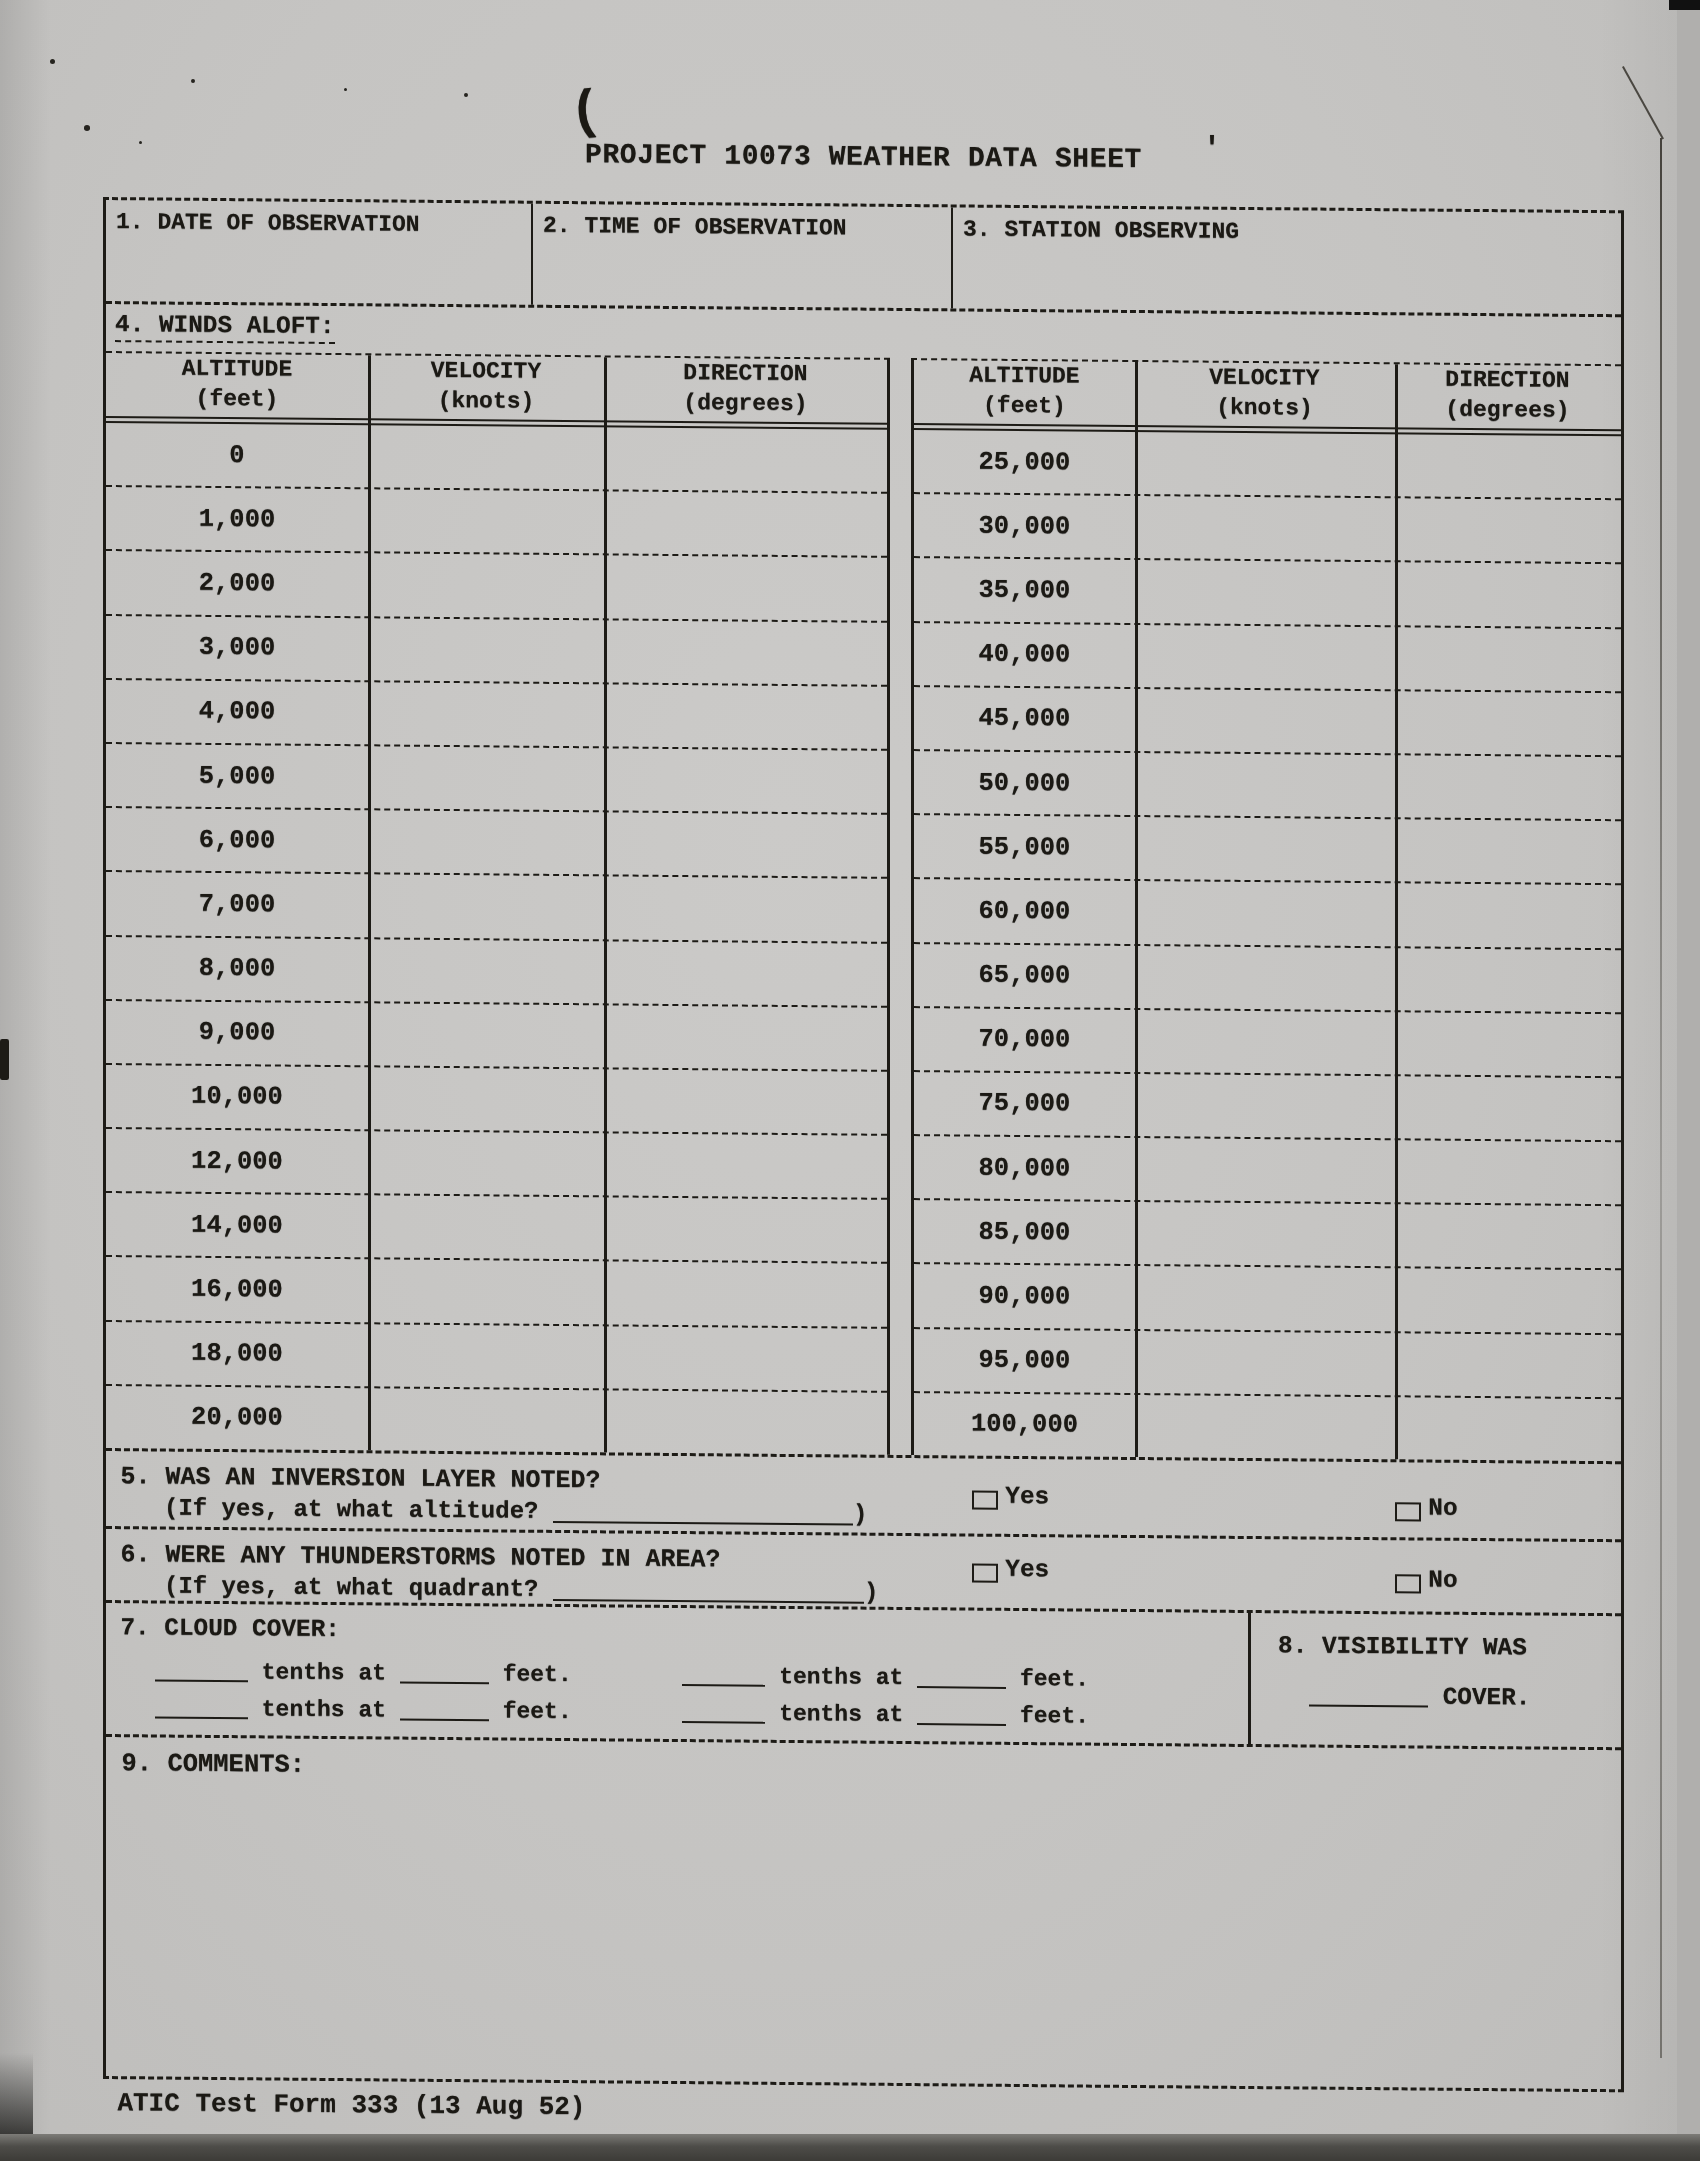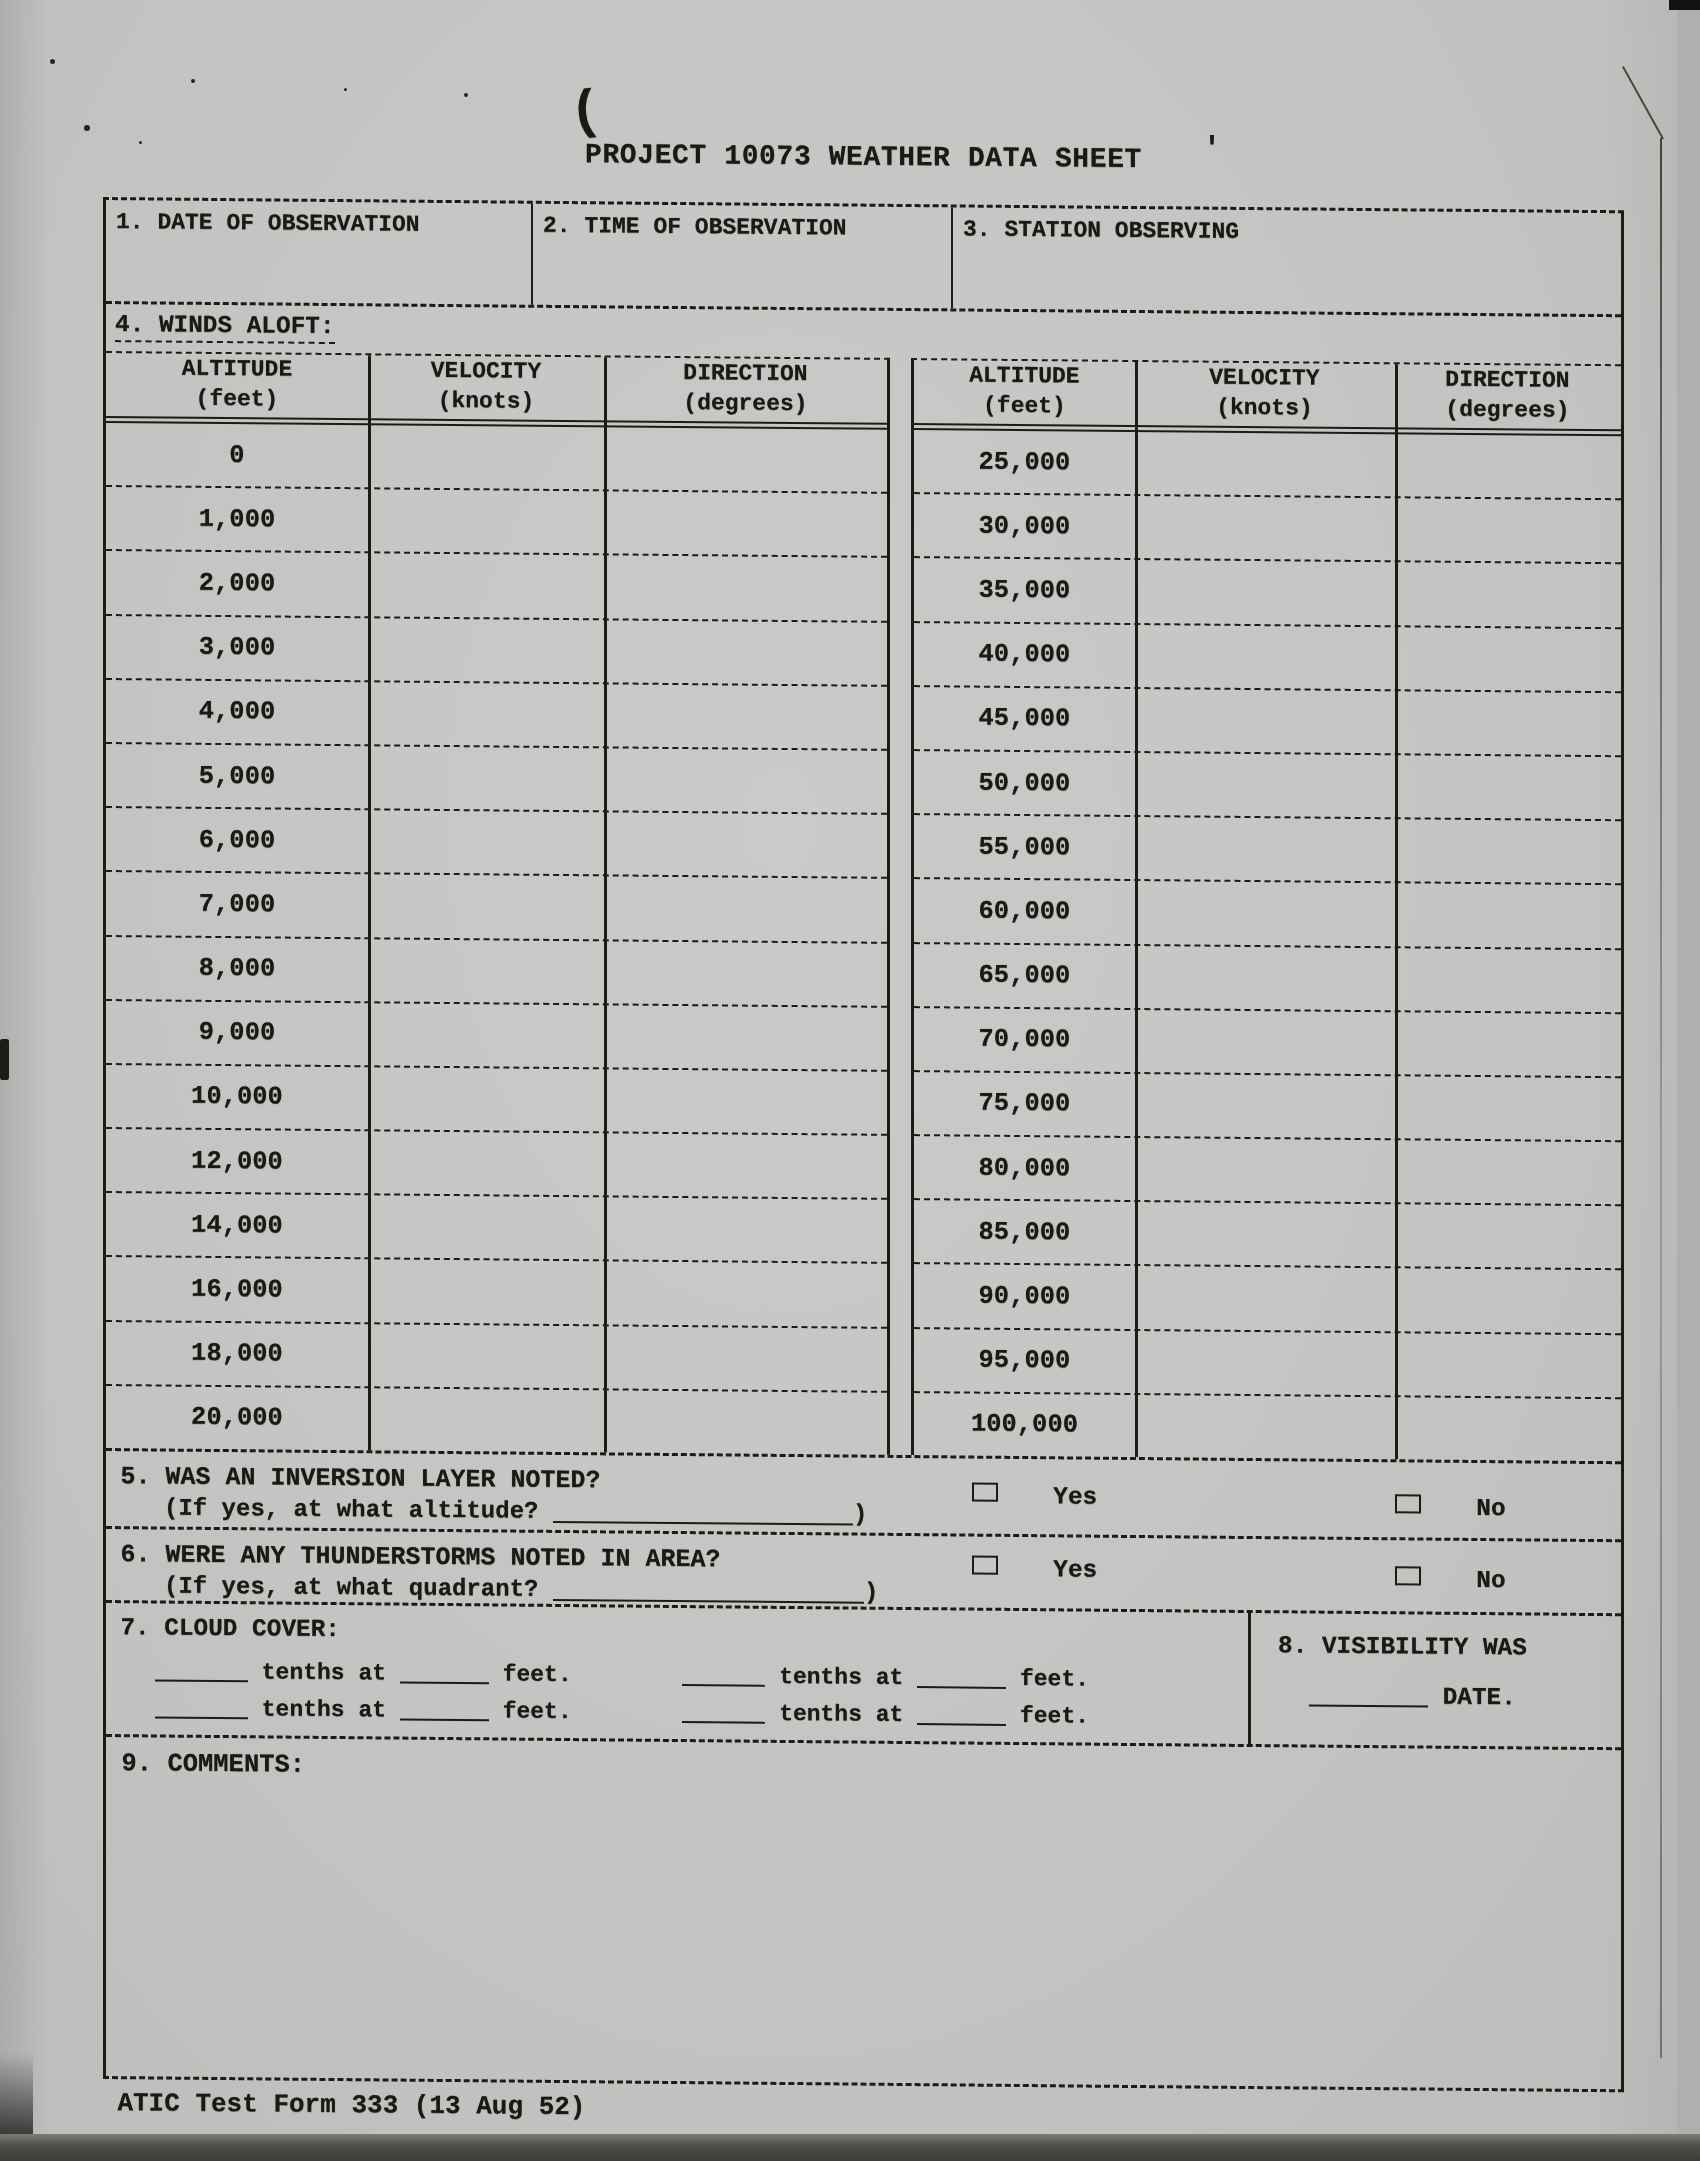--- a/index.html
+++ b/index.html
@@ -46,21 +46,21 @@
   .wrow + .wrow{ border-top:2.2px dashed #1d1b16; }
   .walt{ display:flex; align-items:center; justify-content:center; font-size:25.5px; }
   .wt-left .walt{ width:262px; } .wt-right .walt{ width:221px; }
   .wt-left .wv{ width:236px; } .wt-right .wv{ width:259px; }
   .wdd{ flex:1; }
   
   .sec{ border-top:3.3px dashed #1d1b16; position:relative; flex:none; box-sizing:border-box; }
   .sec5{ height:78px; } .sec6{ height:74px; }
   .q1{ padding:11px 0 0 14.4px; font-size:25px; white-space:nowrap; }
   .q2{ padding:3.3px 0 0 58px; font-size:24px; white-space:nowrap; }
-  .yn{ position:absolute; display:flex; align-items:flex-start; font-size:24.4px;gap:48px; }
+  .yn{ position:absolute; display:flex; align-items:flex-end; font-size:24.4px; }
   .cb{ display:inline-block; box-sizing:border-box; width:25.5px; height:19px; border:2.2px solid #1d1b16; margin-right:7.8px; }
   .s5yes{ left:866px; top:24.4px; } .s5no{ left:1289px; top:32px; }
   .s6yes{ left:866px; top:19px; } .s6no{ left:1289px; top:25.5px; }
   .bl{ display:inline-block; border-bottom:2.2px solid #1d1b16; height:21px; vertical-align:-4.4px; }
   
   .sec7{ height:134px; display:flex; }
   .cloud{ flex:1; position:relative; }
   .c7label{ padding:11px 0 0 14.4px; font-size:24.4px; }
   .cline{ position:absolute; left:49px; white-space:nowrap; font-size:23px; }
   .cl1{ top:55px; } .cl2{ top:92px; }
@@ -365,21 +365,21 @@
             <span class="bl" style="width:83px;"></span>
             <span>tenths at</span>
             <span class="bl" style="width:89px;"></span>
             <span>feet.</span>
           </div>
         </div>
         <div class="visbox">
           <div class="v8label ink-text">8. VISIBILITY WAS</div>
           <div class="v8line ink-text">
             <span class="bl" style="width:119px;"></span>
-            <span>DATE.</span>
+            <span>COVER.</span>
           </div>
         </div>
       </div>
 
       <div class="sec sec9">
         <div class="c9label ink-text">9. COMMENTS:</div>
       </div>
 
     </div>
 

